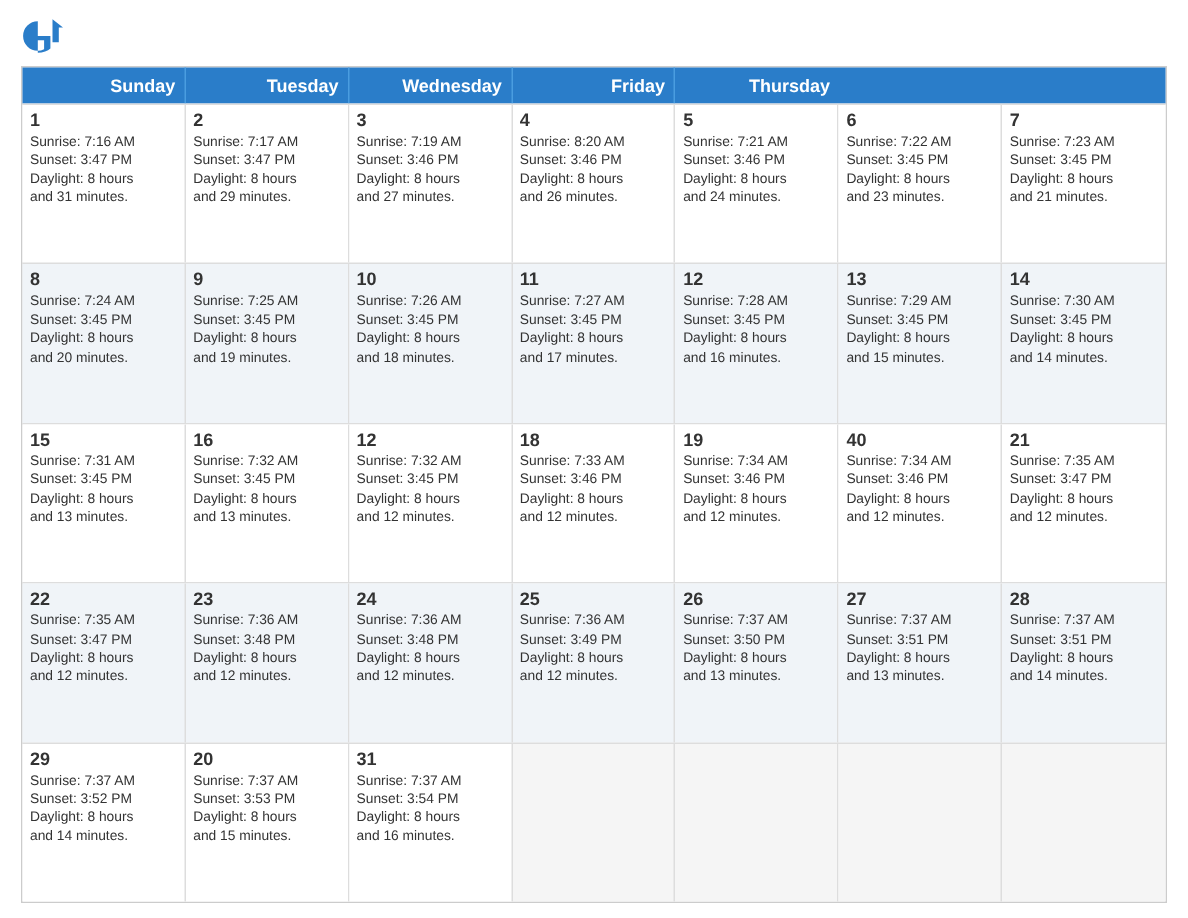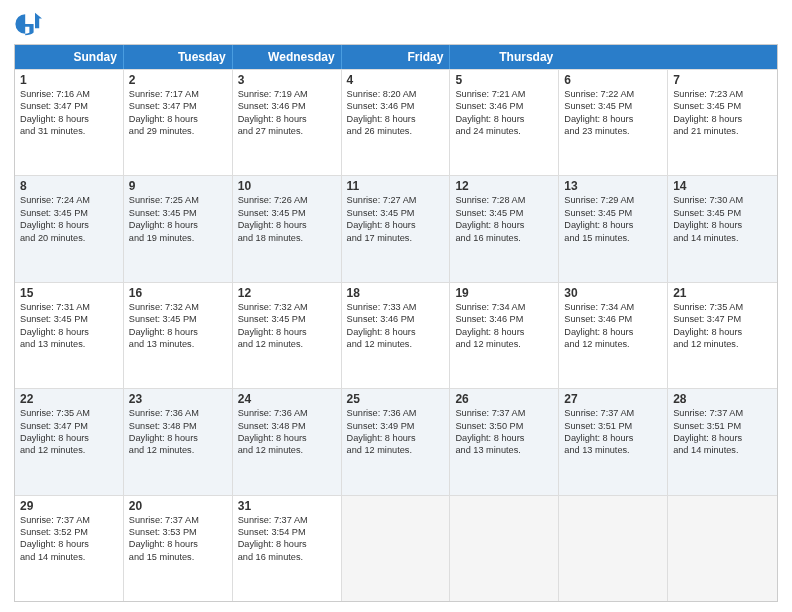--- a/index.html
+++ b/index.html
@@ -267,21 +267,21 @@
             <p>and 12 minutes.</p>
           </div>
           <div class="cal-cell">
             <span class="day-num">19</span>
             <p>Sunrise: 7:34 AM</p>
             <p>Sunset: 3:46 PM</p>
             <p>Daylight: 8 hours</p>
             <p>and 12 minutes.</p>
           </div>
           <div class="cal-cell">
-            <span class="day-num">30</span>
+            <span class="day-num">40</span>
             <p>Sunrise: 7:34 AM</p>
             <p>Sunset: 3:46 PM</p>
             <p>Daylight: 8 hours</p>
             <p>and 12 minutes.</p>
           </div>
           <div class="cal-cell">
             <span class="day-num">21</span>
             <p>Sunrise: 7:35 AM</p>
             <p>Sunset: 3:47 PM</p>
             <p>Daylight: 8 hours</p>

